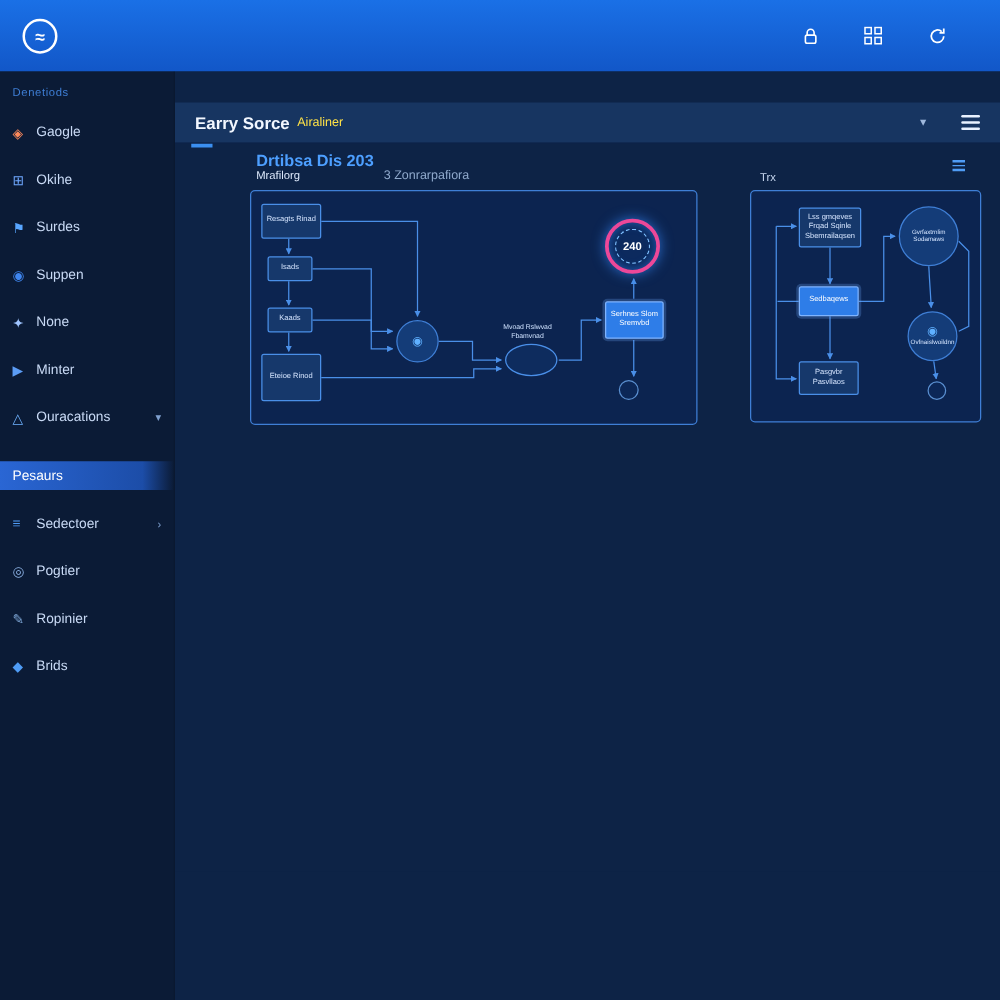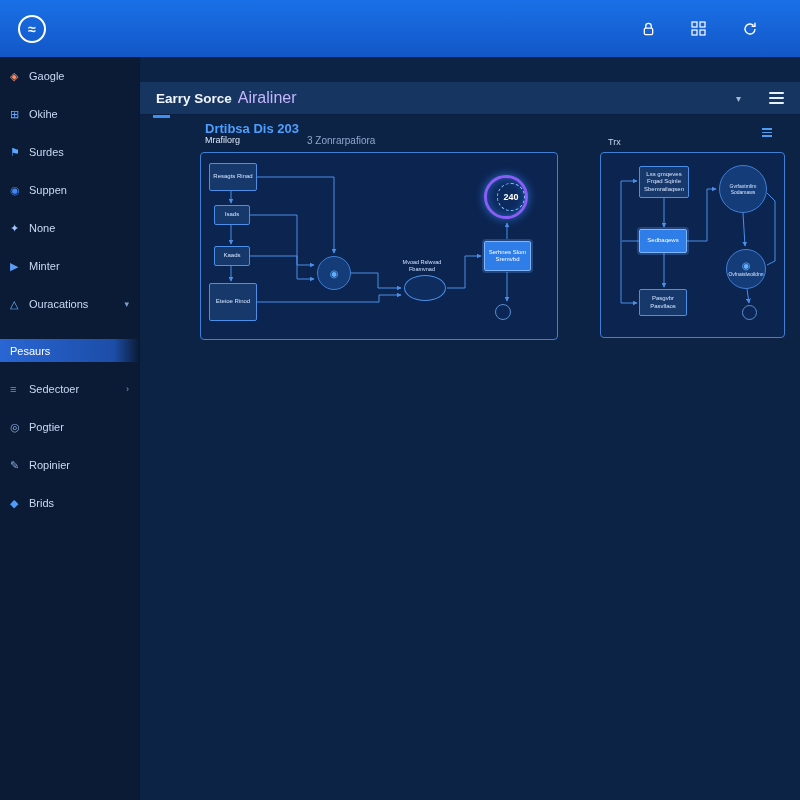--- a/index.html
+++ b/index.html
@@ -40,21 +40,21 @@
     background:linear-gradient(90deg,#2a66d4 0%,#1c4da8 82%,rgba(28,77,168,0) 100%);
     color:#fff; font-size:11px; padding:0 10px; cursor:pointer; }
   .group-lower { margin-top:8px; }
 
   
   .main { position:absolute; left:140px; top:57px; width:660px; height:640px; background:#0d2346; }
   .main-header { position:absolute; left:0; top:25px; width:660px; height:33px;
     background:#173561; border-bottom:1px solid #0a1f42;
     display:flex; align-items:center; padding:0 16px; }
   .mh-bold { color:#f2f7ff; font-size:13.5px; font-weight:bold; }
-  .mh-light { color:#c4b5fd; font-size:16px; margin-left:6px; }
+  .mh-light { color:#fde047; font-size:10px; margin-left:6px; }
   .mh-right { margin-left:auto; display:flex; align-items:center; gap:28px; }
   .mh-chevron { color:#9fb8dc; font-size:10px; cursor:pointer; }
   .hamburger { display:inline-flex; flex-direction:column; gap:3px; cursor:pointer; }
   .hamburger i { display:block; width:15px; height:2px; background:#e8f1ff; border-radius:1px; }
   .tab-indicator { position:absolute; left:13px; top:58px; width:17px; height:3px; background:#3b8ff0; }
 
   .eyebrow { position:absolute; left:65px; top:64px; color:#4d9fff; font-size:13px; font-weight:bold; }
   .lp-title { position:absolute; left:65px; top:78px; color:#dce8fa; font-size:9px; }
   .lp-meta { position:absolute; left:143px; top:78px; color:#8fa9cc; font-size:10px;margin-left:24px; }
   .rp-label { position:absolute; left:468px; top:80px; color:#c8d8f0; font-size:9px; }
@@ -78,23 +78,23 @@
     color:#d5e5ff; text-align:center; cursor:pointer; overflow:hidden; }
   .fc-circle .glyph { color:#5fb0ff; font-size:10px; line-height:1.1; }
   .fc-circle .ctext { font-size:5px; line-height:1.25; padding:0 3px; }
   .fc-ellipse { position:absolute; border:1px solid #4a8fe8; border-radius:50%;
     background:rgba(20,60,120,.35); cursor:pointer; }
   .fc-label { position:absolute; color:#cfe2ff; font-size:5.5px; line-height:1.2; text-align:center; }
   .ring-sm { position:absolute; border-radius:50%; border:1.5px solid #5a8fd0;
     background:rgba(12,42,94,.5); cursor:pointer; }
 
   .gauge { position:absolute; left:283px; top:22px; width:44px; height:44px; border-radius:50%;
-    border:3px solid #8b5cf6; background:#0c2a5e;
+    border:3px solid #ec4899; background:#0c2a5e;
     box-shadow:0 0 10px rgba(56,140,255,.7), inset 0 0 8px rgba(56,140,255,.5);
-    display:flex; align-items:center; justify-content:flex-end; cursor:pointer; }
+    display:flex; align-items:center; justify-content:center; cursor:pointer; }
   .gauge-inner { width:28px; height:28px; border-radius:50%; border:1px dashed #7fc0ff;
     display:flex; align-items:center; justify-content:center; color:#fff;
     font-size:9px; font-weight:bold; }
 </style>
 </head>
 <body>
 
 <div>
 
   <header class="topbar">
@@ -121,20 +121,21 @@
       <span class="tb-icon">
         <svg width="16" height="16" viewBox="0 0 16 16">
             <path d="M13 8a5 5 0 1 1-1.6-3.7" fill="none" stroke="#fff" stroke-width="1.4"></path>
             <path d="M13 1.8V5.2H9.6" fill="none" stroke="#fff" stroke-width="1.4"></path>
           </svg>
       </span>
     </div>
   </header>
 
   <nav class="sidebar">
+    <div class="section-label">Denetiods</div>
 
     <div class="group-top">
       <div class="sidebar-item">
         <span class="icon">◈</span>
         <span>Gaogle</span>
       </div>
       <div class="sidebar-item">
         <span class="icon">⊞</span>
         <span>Okihe</span>
       </div>

